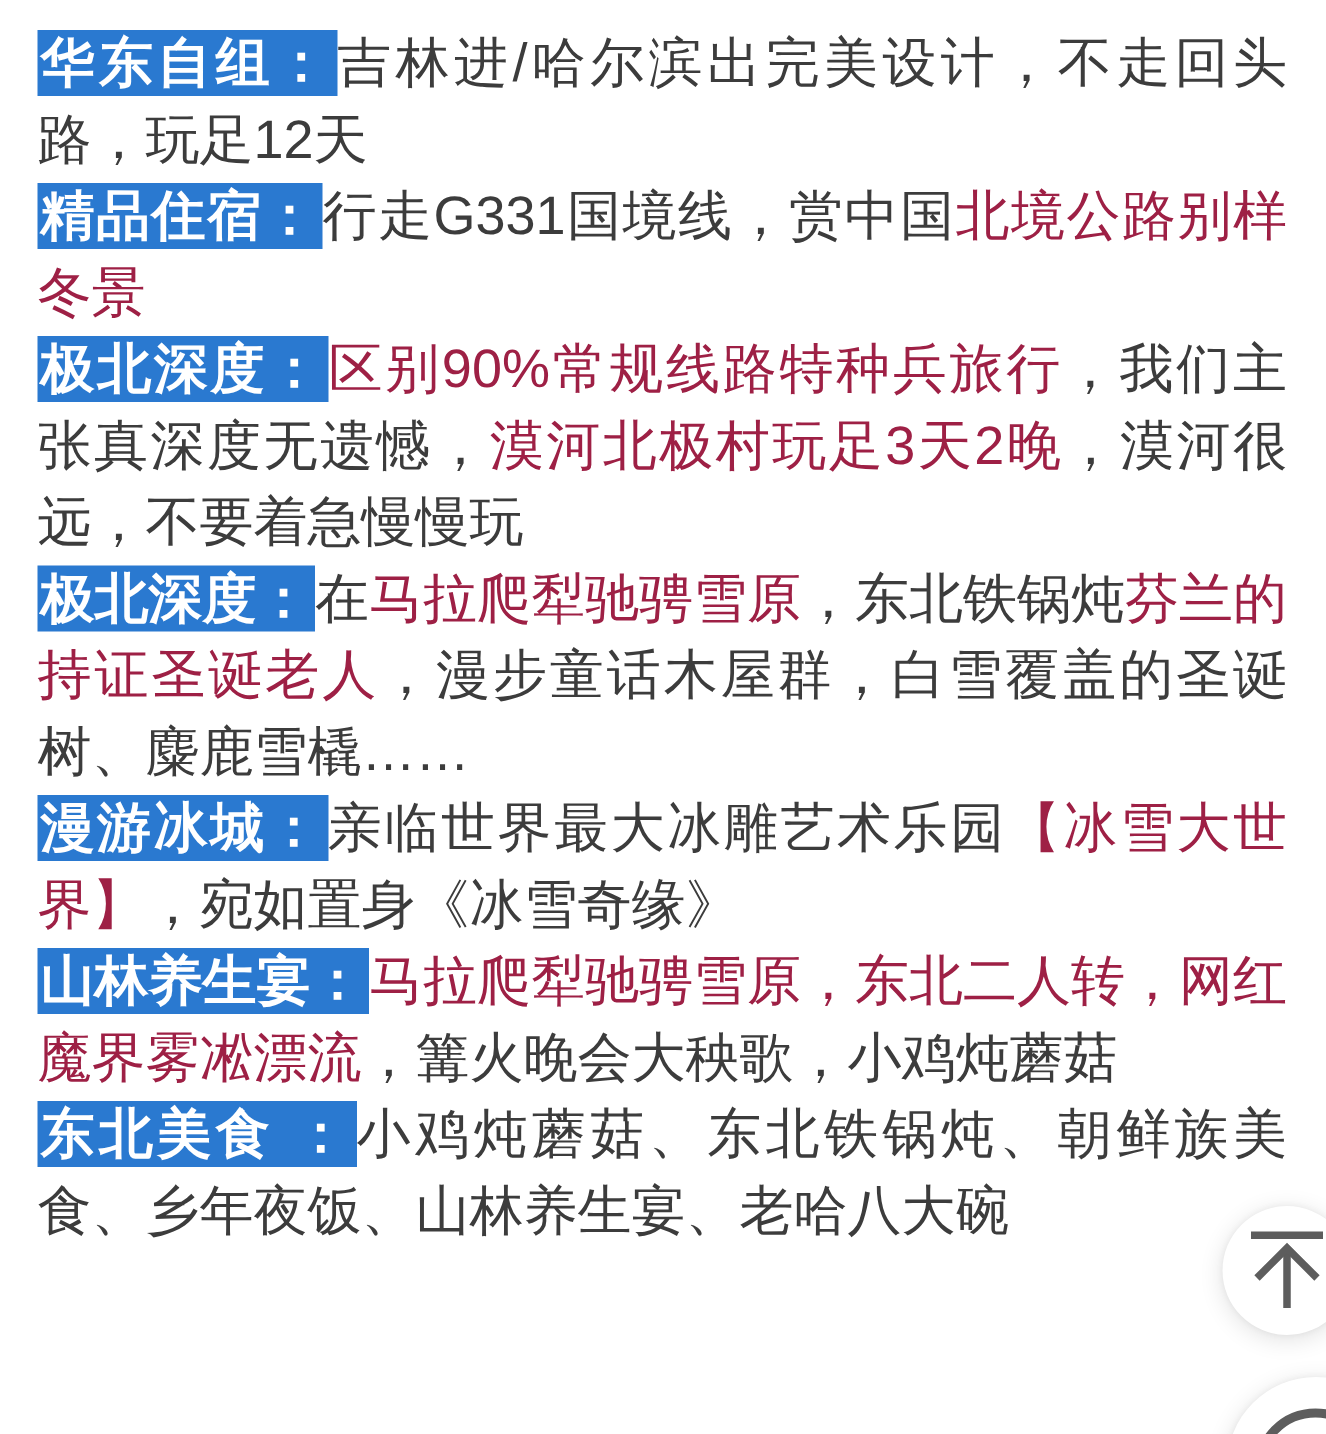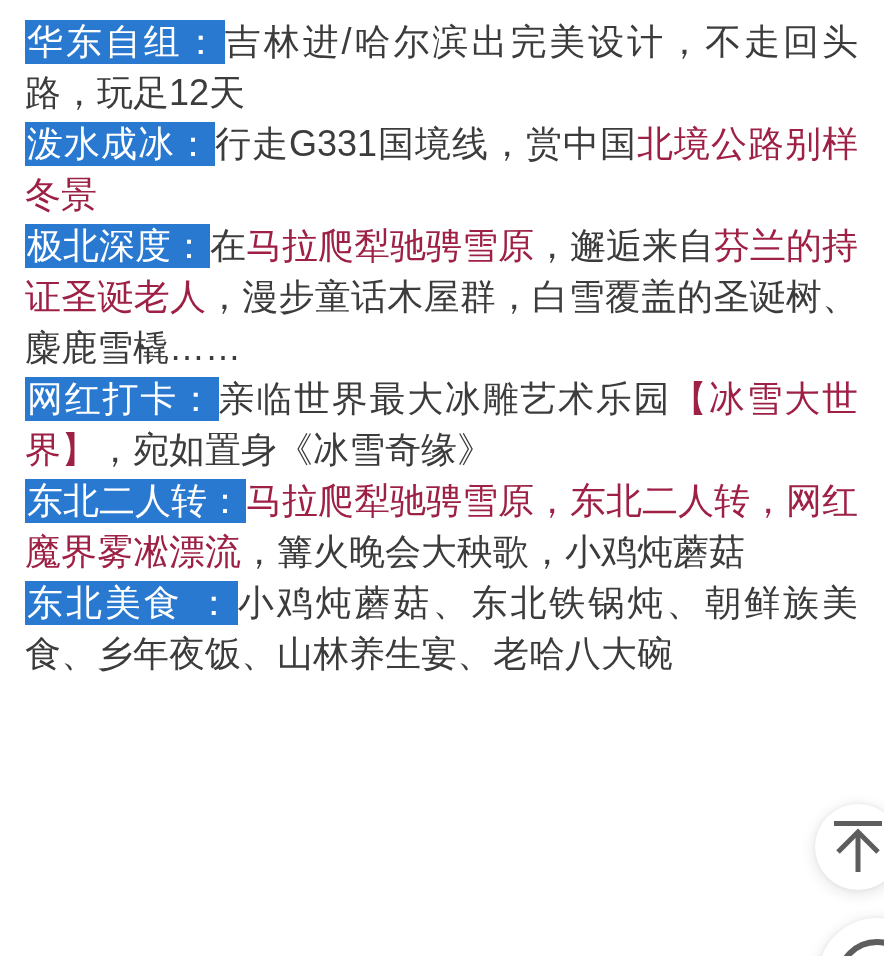--- a/index.html
+++ b/index.html
@@ -25,21 +25,21 @@
     padding:16px 26px 0 25px;
     font-size:36px;
     line-height:51px;
     color:var(--body-text);
     text-align:justify;
   }
   .para{margin:0;}
   .label{
     background:var(--highlight-blue);
     color:var(--label-text);
-    font-weight:400;
+    font-weight:700;
     padding:1px 3px 2px 2px;
   }
   .seg.red{color:var(--accent-red);}
   .seg.default{color:inherit;}
   .fab{
     position:absolute;
     background:#fff;
     border-radius:50%;
     box-shadow:0 3px 16px rgba(0,0,0,0.12), 0 0 5px rgba(0,0,0,0.06);
     display:flex;
@@ -49,30 +49,31 @@
   .fab-top{left:815px;top:804px;width:86px;height:86px;}
   .fab-bottom{left:818px;top:918px;width:118px;height:118px;}
   .fab svg{display:block;}
 </style>
 </head>
 <body>
 
 <div class="content">
   <p class="para"><span class="label">华东自组：</span><span class="seg default">吉林进/哈尔滨出完美设计，不走回头路，玩足12天</span></p>
 
-  <p class="para"><span class="label">泼水成冰：</span><span class="seg default">行走G331国境线，赏中国</span><span class="seg red">北境公路别样冬景</span></p>
+  <p class="para"><span class="label">精品住宿：</span><span class="seg default">行走G331国境线，赏中国</span><span class="seg red">北境公路别样冬景</span></p>
 
+  <p class="para"><span class="label">极北深度：</span><span class="seg red">区别90%常规线路特种兵旅行</span><span class="seg default">，我们主张真深度无遗憾，</span><span class="seg red">漠河北极村玩足3天2晚</span><span class="seg default">，漠河很远，不要着急慢慢玩</span></p>
 
-  <p class="para"><span class="label">极北深度：</span><span class="seg default">在</span><span class="seg red">马拉爬犁驰骋雪原</span><span class="seg default">，邂逅来自</span><span class="seg red">芬兰的持证圣诞老人</span><span class="seg default">，漫步童话木屋群，白雪覆盖的圣诞树、麋鹿雪橇……</span></p>
+  <p class="para"><span class="label">极北深度：</span><span class="seg default">在</span><span class="seg red">马拉爬犁驰骋雪原</span><span class="seg default">，东北铁锅炖</span><span class="seg red">芬兰的持证圣诞老人</span><span class="seg default">，漫步童话木屋群，白雪覆盖的圣诞树、麋鹿雪橇……</span></p>
 
-  <p class="para"><span class="label">网红打卡：</span><span class="seg default">亲临世界最大冰雕艺术乐园</span><span class="seg red">【冰雪大世界】</span><span class="seg default">，宛如置身《冰雪奇缘》</span></p>
+  <p class="para"><span class="label">漫游冰城：</span><span class="seg default">亲临世界最大冰雕艺术乐园</span><span class="seg red">【冰雪大世界】</span><span class="seg default">，宛如置身《冰雪奇缘》</span></p>
 
 
 
-  <p class="para"><span class="label">东北二人转：</span><span class="seg red">马拉爬犁驰骋雪原，东北二人转，网红魔界雾凇漂流</span><span class="seg default">，篝火晚会大秧歌，小鸡炖蘑菇</span></p>
+  <p class="para"><span class="label">山林养生宴：</span><span class="seg red">马拉爬犁驰骋雪原，东北二人转，网红魔界雾凇漂流</span><span class="seg default">，篝火晚会大秧歌，小鸡炖蘑菇</span></p>
 
   <p class="para"><span class="label">东北美食 ：</span><span class="seg default">小鸡炖蘑菇、东北铁锅炖、朝鲜族美食、乡年夜饭、山林养生宴、老哈八大碗</span></p>
 </div>
 
 <div class="fab fab-top">
   <svg width="52" height="56" viewBox="0 0 52 56" stroke="#5d5d5d" stroke-width="5" fill="none">
     <line x1="2" y1="4.5" x2="50" y2="4.5"></line>
     <line x1="26" y1="14" x2="26" y2="53"></line>
     <polyline points="6,33 26,13 46,33"></polyline>
   </svg>

